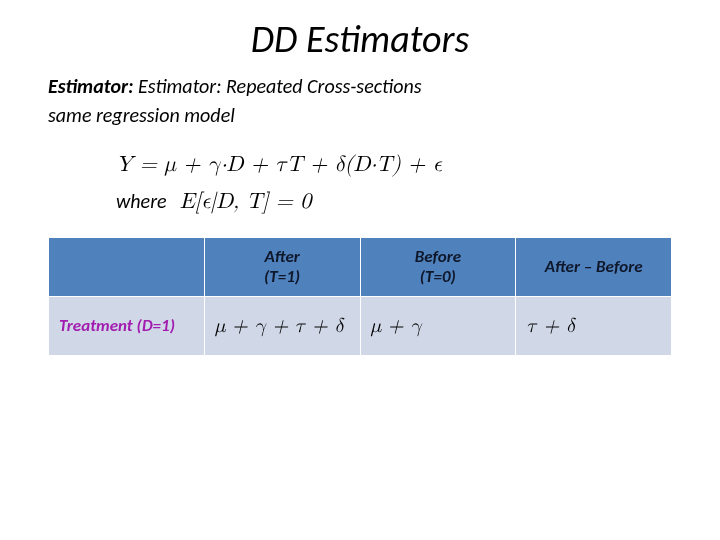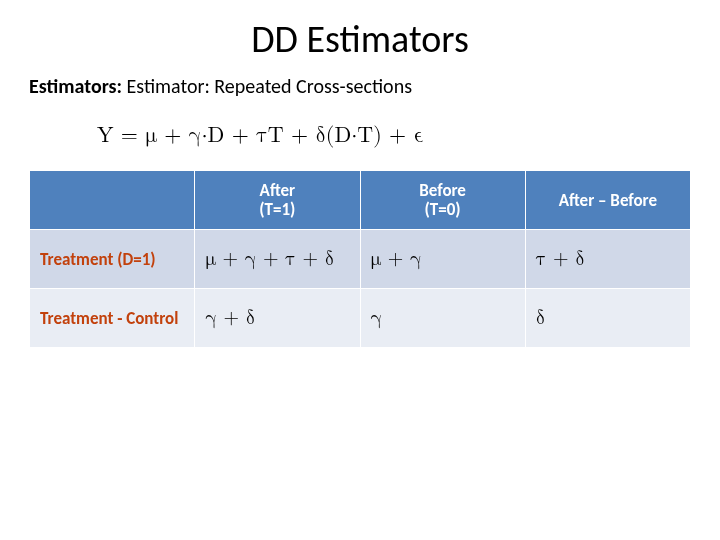--- a/index.html
+++ b/index.html
@@ -8,21 +8,22 @@
     width: 720px;
     height: 540px;
     background: #fff;
     font-family: Calibri, "Segoe UI", Arial, sans-serif;
     color: #000;
   }
   .slide {
     box-sizing: border-box;
     width: 720px;
     height: 540px;
-    padding: 12px 29px 20px;
+    padding: 12px 48px 20px;
+    font-style: italic;
   }
   .title {
     text-align: center;
     font-size: 38px;
     margin: 4px 0 12px;
     font-weight: 400;
   }
   .subtitle-line {
     font-size: 20px;
     line-height: 1.25;
@@ -49,41 +50,41 @@
     margin-top: 6px;
   }
   table.dd th, table.dd td {
     border: 1px solid #fff;
     padding: 8px 10px;
     font-size: 17px;
     vertical-align: middle;
   }
   table.dd thead th {
     background: #4f81bd;
-    color: #ffffff;
+    color: #0f172a;
     font-weight: 700;
     text-align: center;
     line-height: 1.15;
     height: 42px;
   }
   table.dd thead th.corner {
     background: #4f81bd;
   }
   table.dd tbody tr:nth-child(odd) td,
   table.dd tbody tr:nth-child(odd) th {
     background: #d0d8e8;
   }
   table.dd tbody tr:nth-child(even) td,
   table.dd tbody tr:nth-child(even) th {
     background: #e9edf4;
   }
   table.dd tbody th {
     text-align: left;
     font-weight: 700;
-    color: #c2410c;
+    color: #a21caf;
     font-family: Calibri, Arial, sans-serif;
     width: 25%;
   }
   table.dd tbody td {
     text-align: left;
     font-family: "Cambria Math", "Latin Modern Math", Georgia, serif;
     font-size: 20px;
     height: 42px;
   }
   col.c1 { width: 25%; }
@@ -92,25 +93,30 @@
   col.c4 { width: 25%; }
 </style>
 </head>
 <body>
 
 <div class="slide">
 
   <h1 class="title">DD Estimators</h1>
 
   <p class="subtitle-line">
-    <span class="bold">Estimators:</span><span> Estimator: Repeated Cross-sections</span>
+    <span class="bold">Estimator:</span><span> Estimator: Repeated Cross-sections</span>
   </p>
+  <p class="subtitle-line">same regression model</p>
 
   <div class="equation-block">
     <div>Y = μ + γ·D + τT + δ(D·T) + ϵ</div>
+    <div>
+      <span class="where">where</span>
+      <span>E[ϵ|D, T] = 0</span>
+    </div>
   </div>
 
   <table class="dd">
     <colgroup>
       <col class="c1">
         <col class="c2">
         <col class="c3">
         <col class="c4">
     </colgroup>
     <thead>
@@ -121,22 +127,16 @@
         <th>After – Before</th>
       </tr>
     </thead>
     <tbody>
       <tr>
         <th>Treatment (D=1)</th>
         <td>μ + γ + τ + δ</td>
         <td>μ + γ</td>
         <td>τ + δ</td>
       </tr>
-      <tr>
-        <th>Treatment - Control</th>
-        <td>γ + δ</td>
-        <td>γ</td>
-        <td>δ</td>
-      </tr>
     </tbody>
   </table>
 
 </div>
 
 </body></html>

